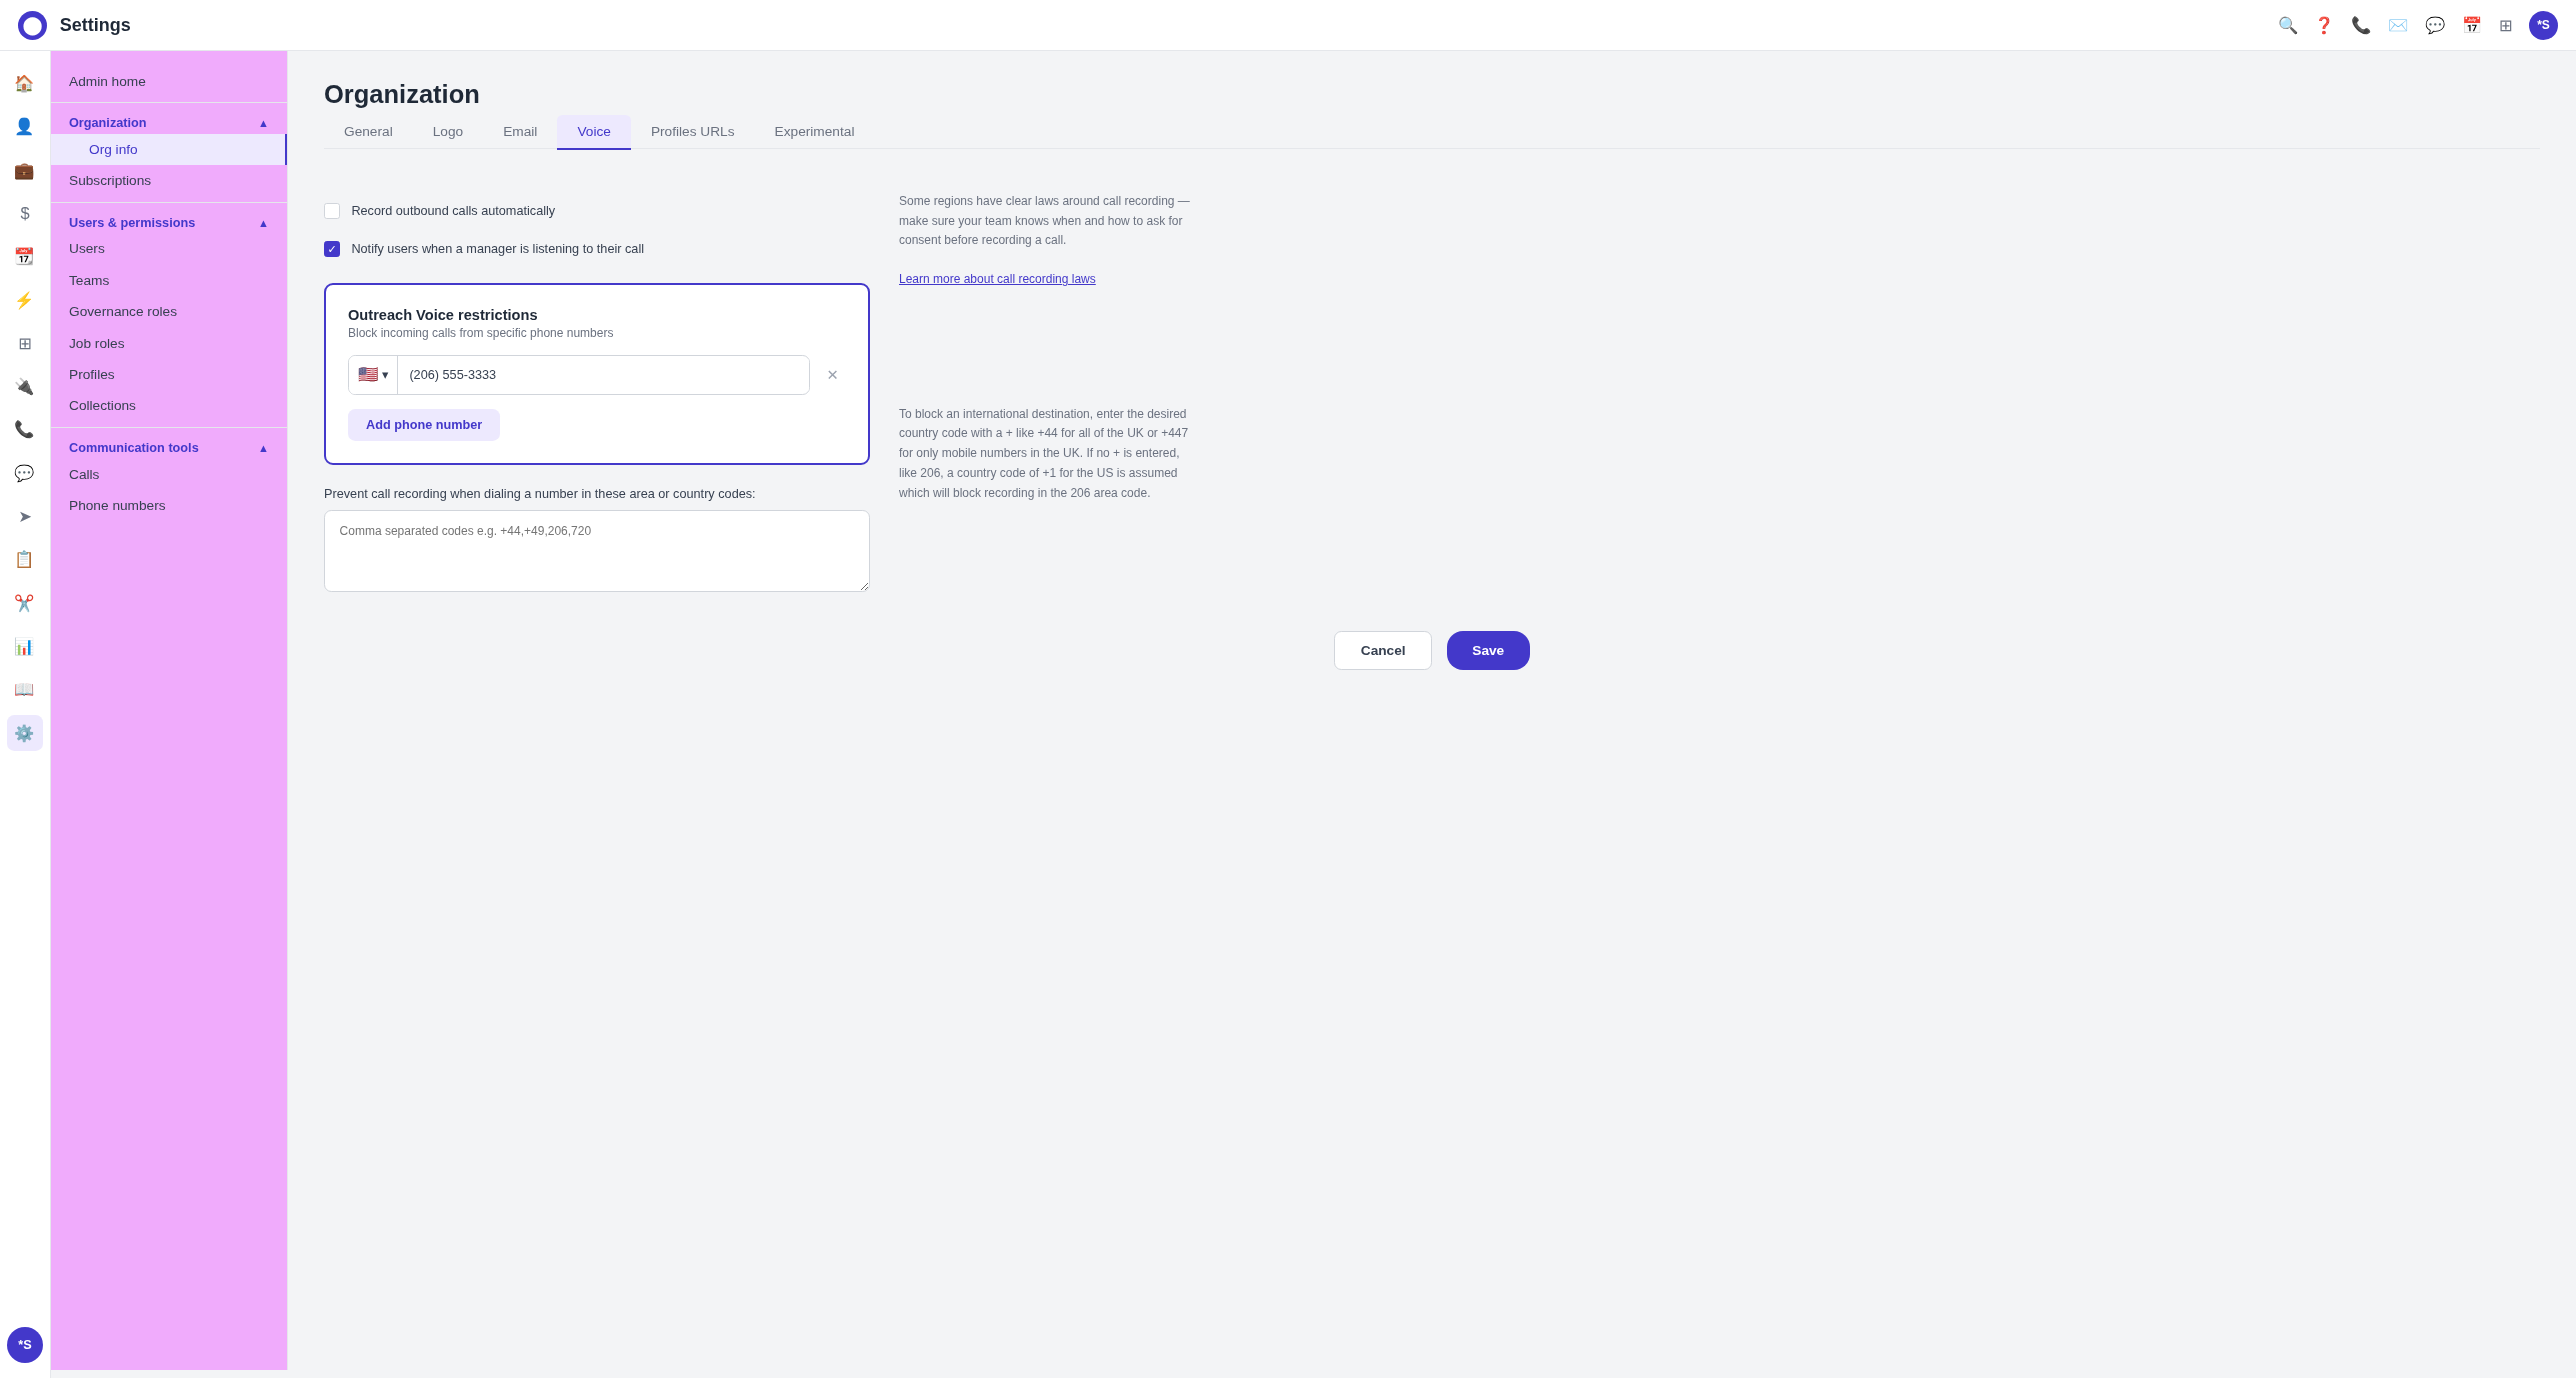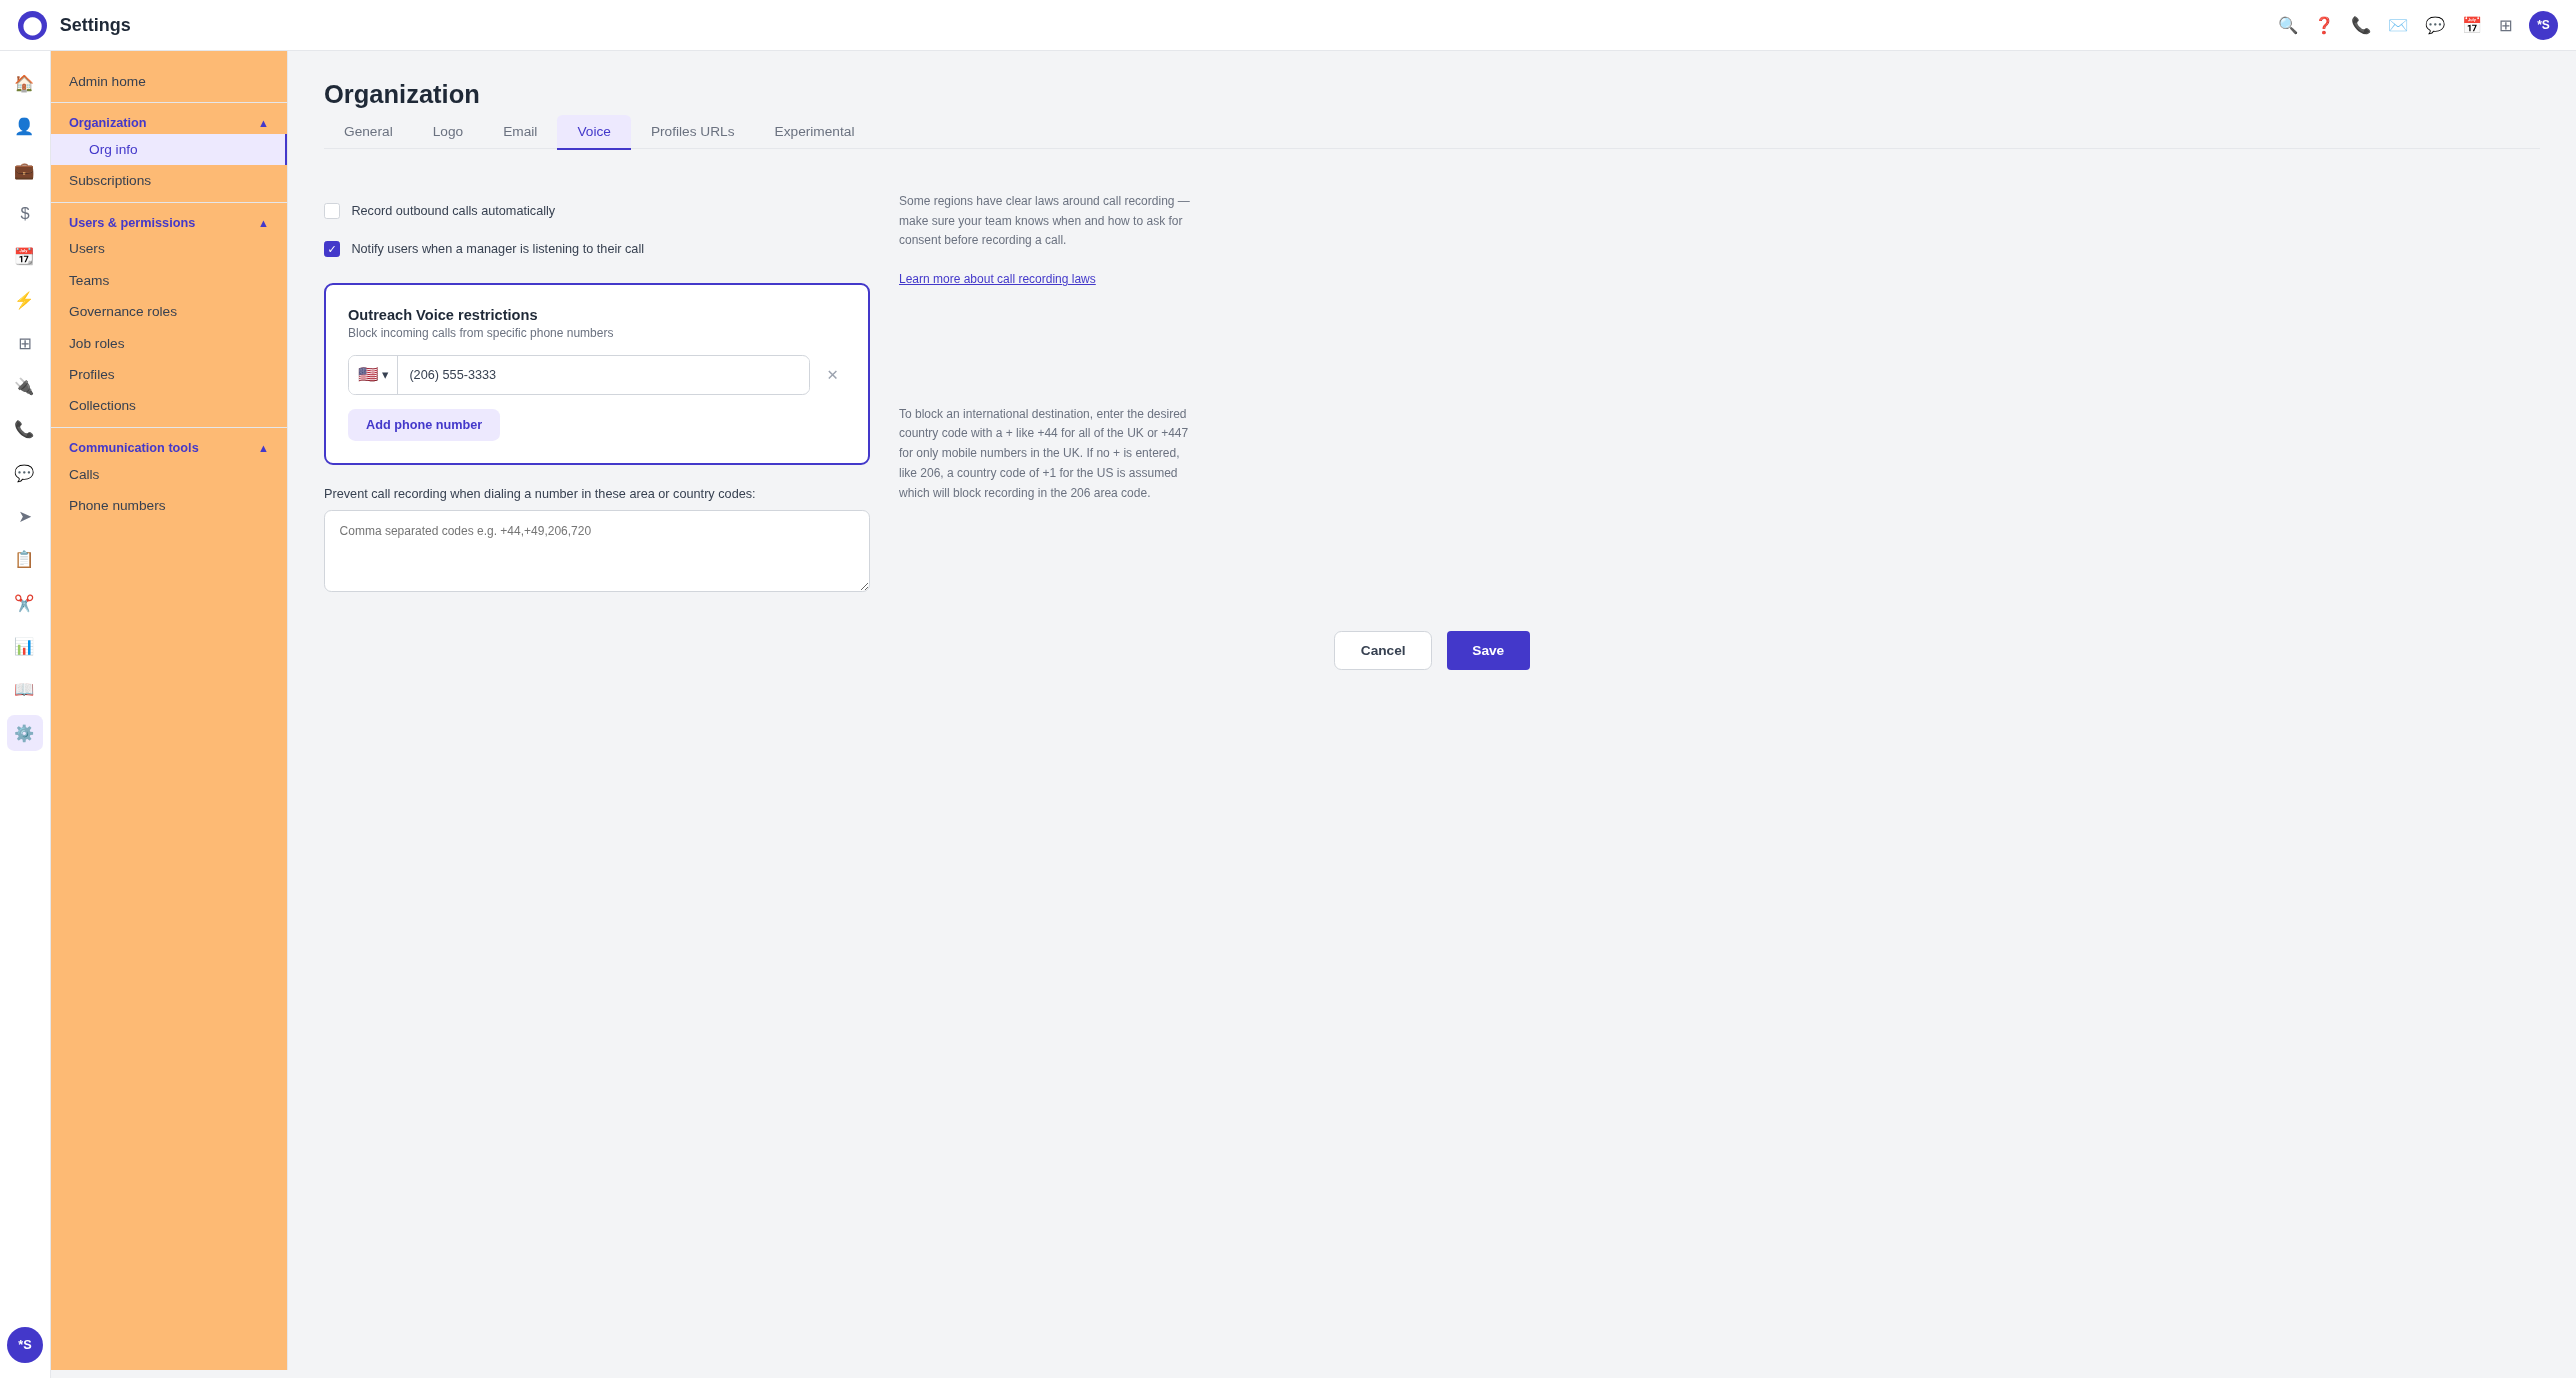--- a/index.html
+++ b/index.html
@@ -34,21 +34,21 @@
     .rail-icon {
       width: 36px; height: 36px; display: flex; align-items: center; justify-content: center;
       border-radius: 7.3px; color: #6b7280; font-size: 16.4px; cursor: pointer;
     }
     .rail-icon.active { background: #ede9fe; color: #4338ca; }
     .rail-icon.bottom { margin-top: auto; margin-bottom: 14.6px; background: #4338ca; border-radius: 50%; color: white; font-size: 12.7px; font-weight: 700; }
 
     
     .sidebar {
       position: fixed; top: 51px; left: 51px; bottom: 8px; width: 237px;
-      background: #fdba74; border-right: 0.9px solid #e5e7eb;
+      background: #f0abfc; border-right: 0.9px solid #e5e7eb;
       overflow-y: auto; padding: 14.6px 0; z-index: 80; text-align: center;
     }
     .sidebar-item {
       padding: 8.2px 18px; font-size: 13.7px; color: #374151; cursor: pointer;
       display: flex; align-items: center; gap: 7.3px;
     }
     .sidebar-item.active { background: #ede9fe; color: #4338ca; font-weight: 500; border-right: 2.7px solid #4338ca; padding-left: 38px; }
     .sidebar-section {
       padding: 7.3px 18px 3.6px; font-size: 12.7px; font-weight: 700; color: #4338ca;
       display: flex; align-items: center; justify-content: space-between; cursor: pointer;
@@ -136,21 +136,21 @@
 
     
     .footer-btns {
       display: flex; justify-content: center; gap: 14.6px; margin-top: 36px; padding-bottom: 36px;
     }
     .btn-cancel {
       padding: 11px 25.5px; border-radius: 7.3px; font-size: 13.7px; font-weight: 600;
       border: 1.4px solid #d1d5db; background: white; color: #374151; cursor: pointer;
     }
     .btn-save {
-      padding: 11px 25.5px; border-radius: 4px; font-size: 13.7px; font-weight: 600;
+      padding: 11px 25.5px; border-radius: 16px; font-size: 13.7px; font-weight: 600;
       background: #4338ca; color: white; border: none; cursor: pointer;
     }
 
     .divider { height: 0.9px; background: #e5e7eb; margin: 5.5px 0; }
   </style>
 </head>
 <body>
 
 <div class="top-nav">
   <div class="top-nav-logo">

